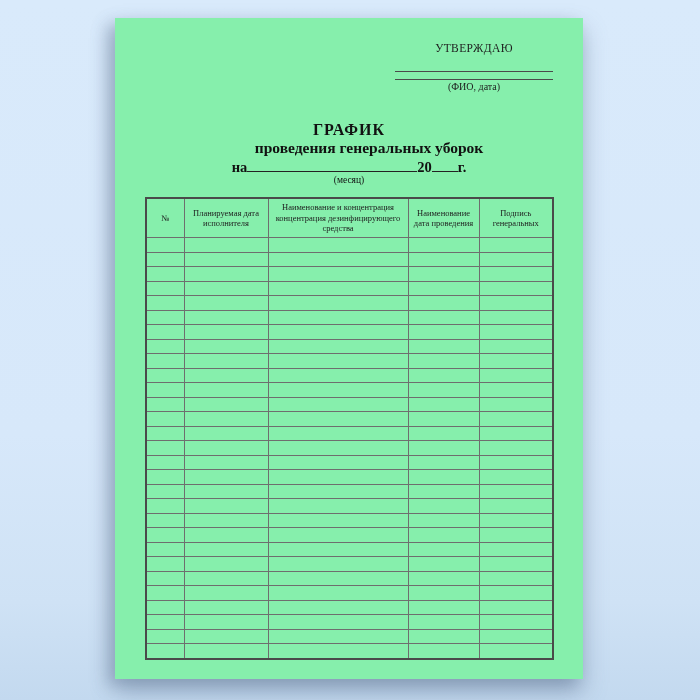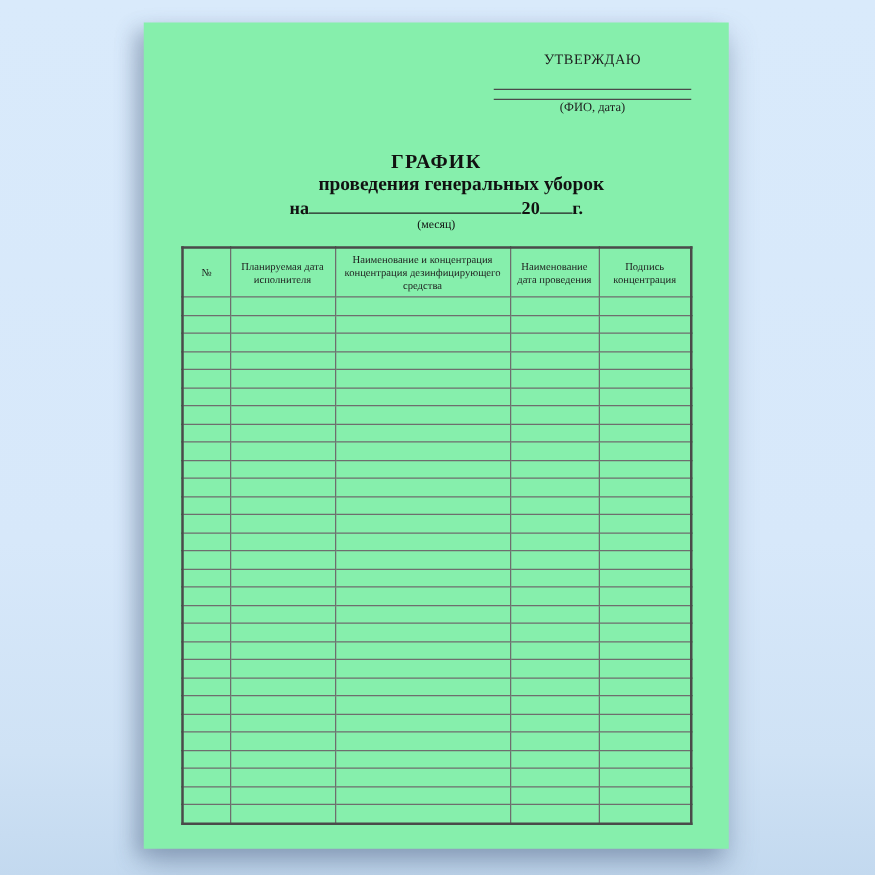--- a/index.html
+++ b/index.html
@@ -78,21 +78,21 @@
         <col class="c2">
         <col class="c3">
         <col class="c4">
       </colgroup>
     <thead>
       <tr id="schedule-header">
           <th>№</th>
           <th>Планируемая дата исполнителя</th>
           <th>Наименование и концентрация концентрация дезинфицирующего средства</th>
           <th>Наименование дата проведения</th>
-          <th>Подпись концентрация</th>
+          <th>Подпись генеральных</th>
         </tr>
     </thead>
     <tbody id="schedule-body">
         <tr>
           <td></td>
           <td></td>
           <td></td>
           <td></td>
           <td></td>
         </tr>

